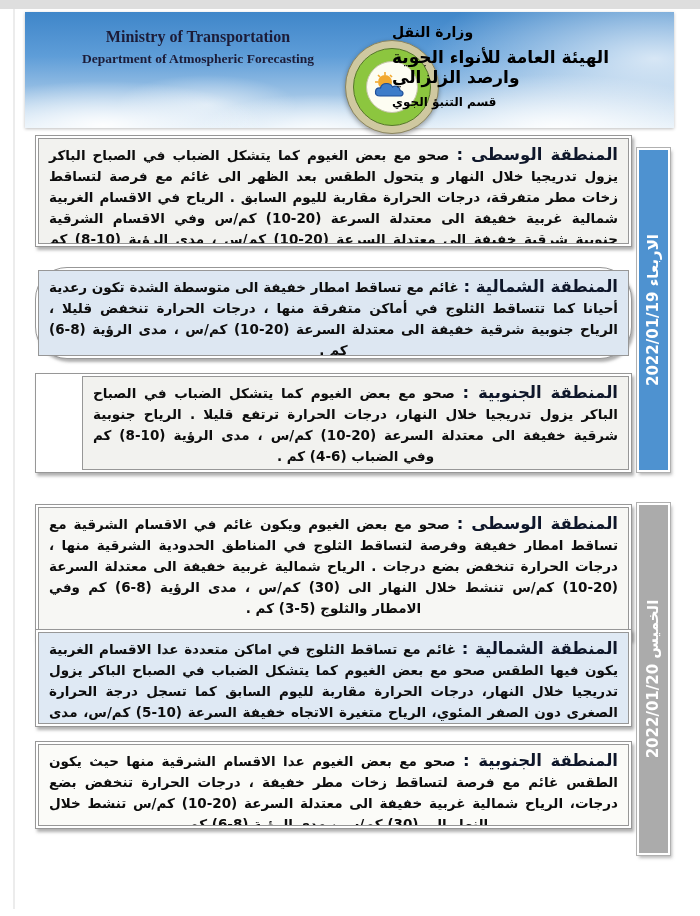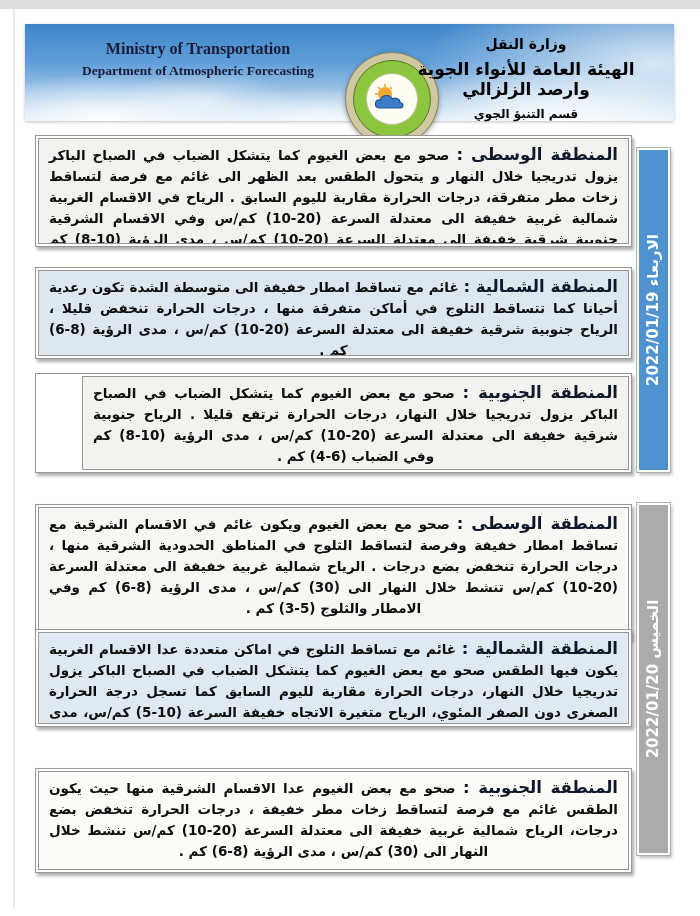--- a/index.html
+++ b/index.html
@@ -5,39 +5,39 @@
   html,body{margin:0;padding:0;}
   body{
     width:700px;height:916px;position:relative;background:#ffffff;
     font-family:"DejaVu Sans",sans-serif;overflow:hidden;
   }
   .scan-edge-top{position:absolute;top:0;left:0;width:700px;height:9px;background:#dedede;}
   .scan-edge-left{position:absolute;top:9px;left:13px;width:2px;height:900px;background:#ececec;}
 
   
   .header{
-    position:absolute;left:25px;top:24px;width:649px;height:97px;
+    position:absolute;left:25px;top:12px;width:649px;height:116px;
     background:
       radial-gradient(ellipse 230px 64px at 12% 98%, rgba(255,255,255,.95), rgba(255,255,255,0) 70%),
       radial-gradient(ellipse 260px 80px at 82% 102%, rgba(255,255,255,.95), rgba(255,255,255,0) 70%),
       radial-gradient(ellipse 320px 120px at 97% 40%, rgba(255,255,255,.75), rgba(255,255,255,0) 72%),
       radial-gradient(ellipse 170px 55px at 45% 104%, rgba(255,255,255,.9), rgba(255,255,255,0) 70%),
       radial-gradient(ellipse 120px 40px at 28% 80%, rgba(255,255,255,.55), rgba(255,255,255,0) 75%),
       linear-gradient(180deg,#3f86c9 0%,#5e9dd8 38%,#9fc4e6 72%,#dcebf7 100%);
     box-shadow:0 1px 3px rgba(0,0,0,.25);
   }
   .hdr-en{
     position:absolute;left:8px;top:16px;width:330px;text-align:center;
     font-family:"Liberation Serif",serif;font-weight:bold;color:#1c1c38;
   }
   .hdr-en .l1{font-size:16px;margin-bottom:5px;}
   .hdr-en .l2{font-size:12.5px;margin-bottom:4px;}
   .hdr-en .l3{font-size:13.5px;}
   .hdr-ar{
-    position:absolute;right:14px;top:12px;width:268px;text-align:center;
+    position:absolute;right:14px;top:12px;width:268px;text-align:left;
     direction:rtl;font-weight:bold;color:#000;
   }
   .hdr-ar .l1{font-size:14px;margin-bottom:7px;}
   .hdr-ar .l2{font-size:17px;margin-bottom:8px;}
   .hdr-ar .l3{font-size:12px;}
 
   .logo{
     position:absolute;left:320px;top:28px;width:92px;height:92px;border-radius:50%;
     background:#cfc8a0;border:1px solid #8a845f;box-shadow:0 2px 5px rgba(0,0,0,.35);
     display:flex;align-items:center;justify-content:center;
@@ -58,25 +58,25 @@
     box-shadow:2px 3px 3px rgba(110,110,110,.55);
   }
   .wbox-in{
     box-sizing:border-box;height:100%;border:1px solid #979797;
     padding:5px 10px 0 10px;overflow:hidden;
     direction:rtl;text-align:justify;text-align-last:center;
     font-weight:bold;color:#0d0d0d;font-size:13.5px;line-height:21px;
   }
   .region-label{color:#0f172a;font-size:16.5px;}
   .b1{top:135px;height:112px;} .b1 .wbox-in{background:#f2f2ef;}
-  .b2{top:267px;height:92px;}  .b2 .wbox-in{background:#dde7f2;}
+  .b2{top:267px;height:92px;border-radius:32px;}  .b2 .wbox-in{background:#dde7f2;}
   .b3{top:373px;height:100px;} .b3 .wbox-in{background:#f2f2ef;margin-left:44px;}
   .b4{top:504px;height:136px;} .b4 .wbox-in{background:#f7f7f4;}
   .b5{top:629px;height:98px;}  .b5 .wbox-in{background:#dfe9f4;}
-  .b6{top:768px;height:105px;} .b6 .wbox-in{background:#fbfbf8;}
+  .b6{top:741px;height:88px;} .b6 .wbox-in{background:#fbfbf8;}
 
   
   .banner{
     position:absolute;left:637px;width:33px;box-sizing:border-box;
     border:2px solid #ffffff;outline:1px solid #b0b0b0;
     box-shadow:2px 3px 3px rgba(120,120,120,.5);
     display:flex;align-items:center;justify-content:center;
   }
   .banner span{
     transform:rotate(-90deg);white-space:nowrap;direction:rtl;

